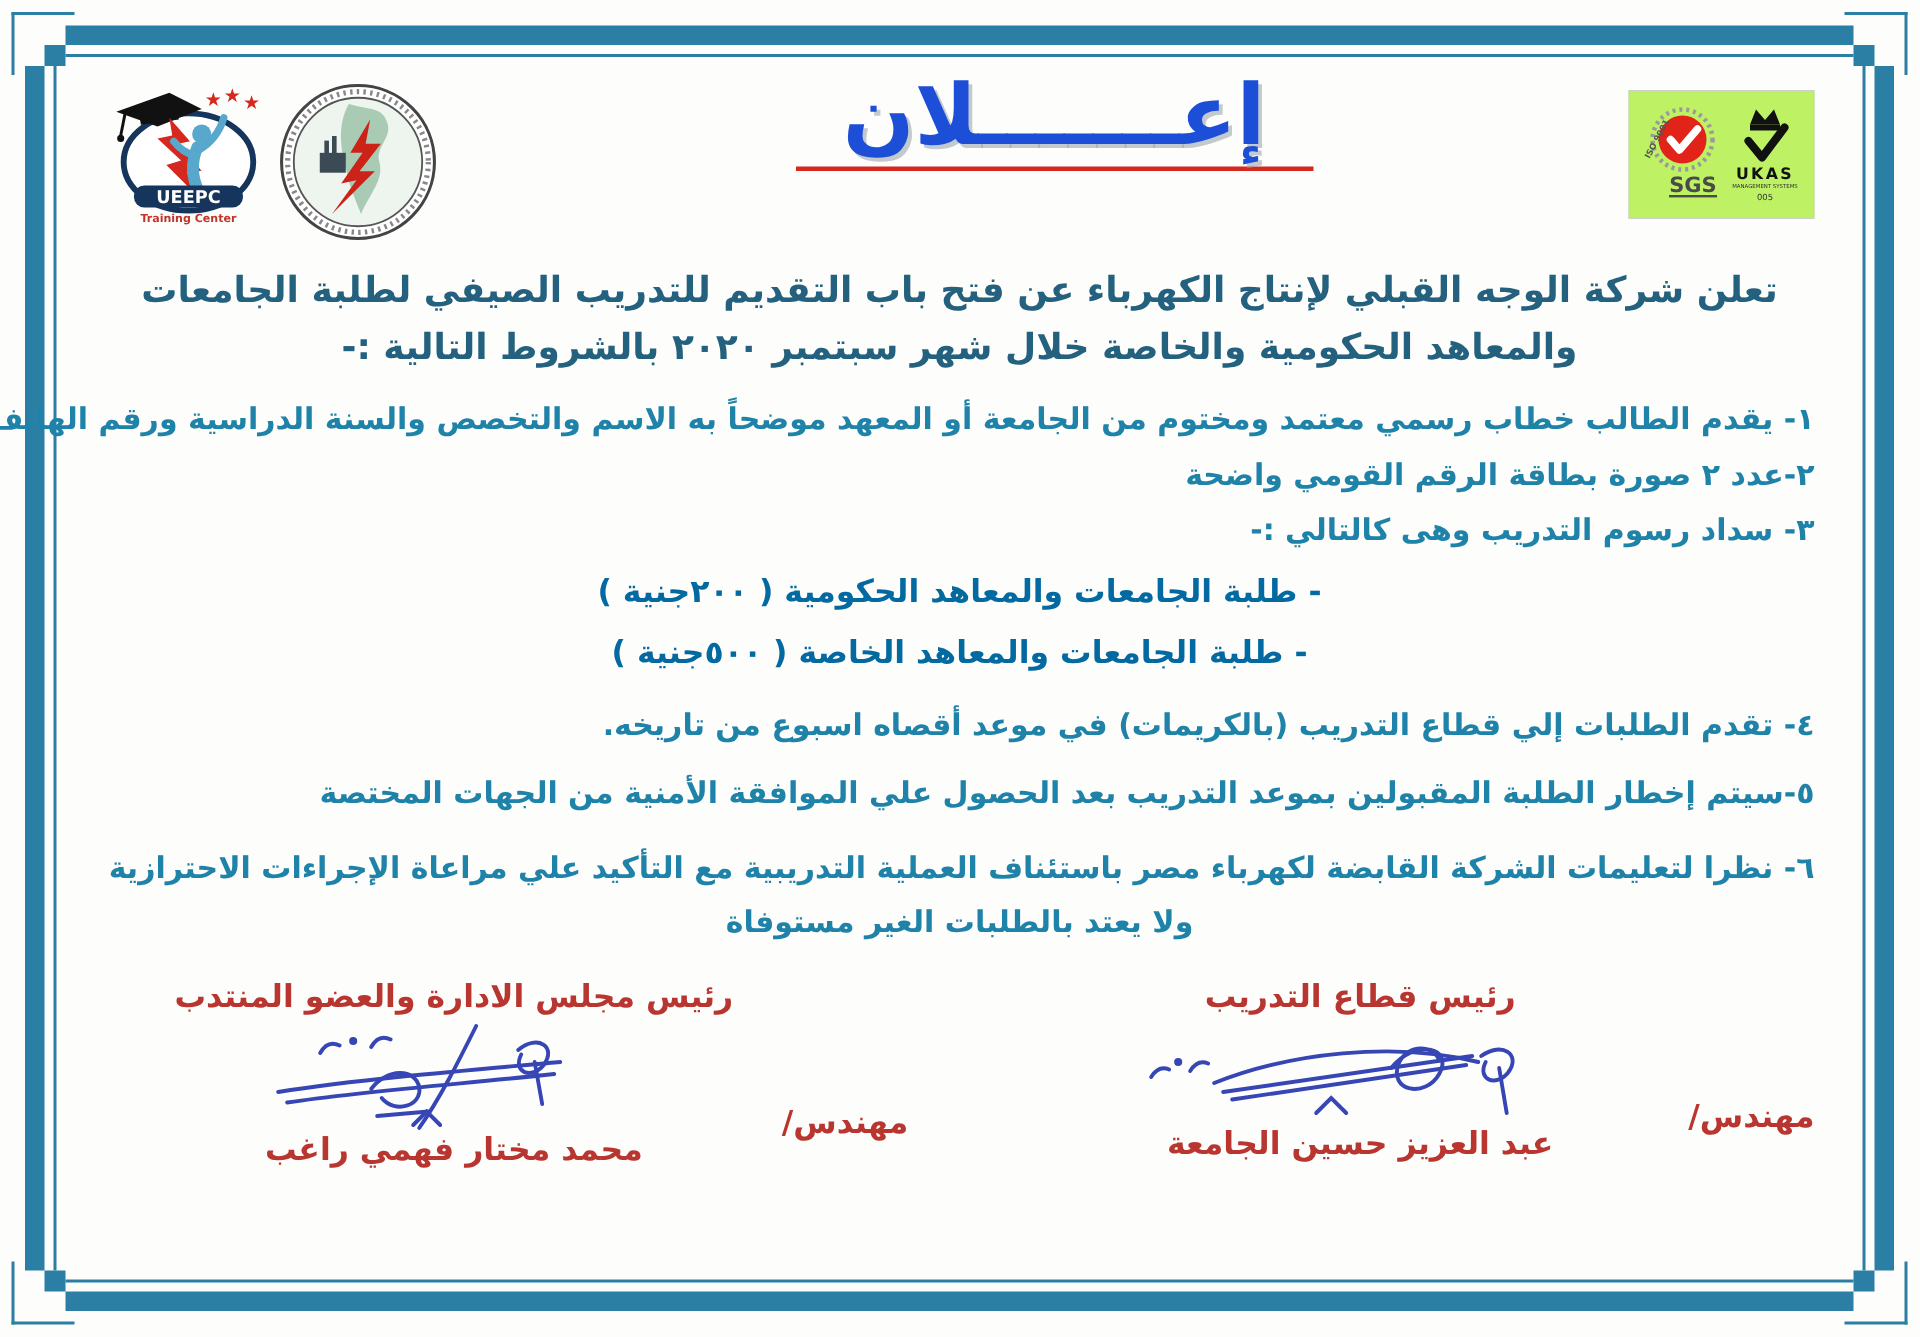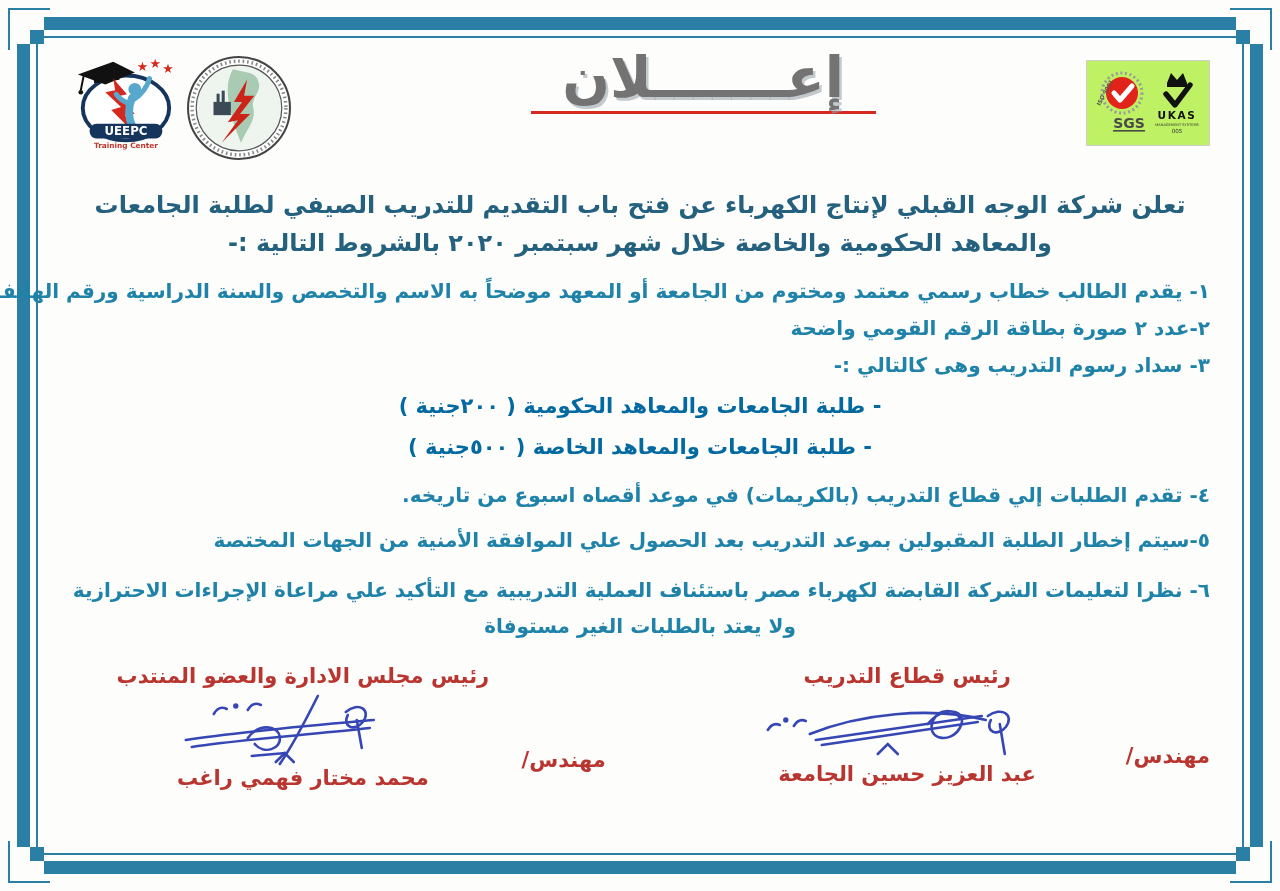--- a/index.html
+++ b/index.html
@@ -21,31 +21,31 @@
   .c-lh{position:absolute;top:8px;left:8px;width:42px;height:2px;background:#2b7fa4;}
   .c-lv{position:absolute;top:8px;left:8px;width:2px;height:42px;background:#2b7fa4;}
 
   
   .content{position:absolute;inset:44px;padding:4px 26px 0 26px;direction:rtl;}
 
   .hdr{display:flex;flex-direction:row;align-items:flex-start;height:118px;direction:ltr;}
   .logos-left{display:flex;gap:8px;width:250px;margin-top:6px;}
   .title-wrap{flex:1;text-align:center;margin-top:-4px;}
   .announce-title{
-    display:inline-block;color:#737373;font-weight:bold;font-size:56px;line-height:1.2;
+    display:inline-block;color:#1d4ed8;font-weight:bold;font-size:56px;line-height:1.2;
     text-shadow:2.5px 2.5px 0 rgba(148,160,170,.55);
     letter-spacing:-1px;
   }
   .announce-underline{width:345px;height:3px;background:#d5281e;margin:0 auto;}
   .cert-box{width:122px;height:84px;border:1px solid #cfcfcf;background:#bef264;margin-top:12px;
     display:flex;align-items:center;justify-content:center;gap:2px;}
 
   .intro{
     text-align:center;color:#24617f;font-weight:bold;font-size:24px;line-height:1.6;
-    margin-top:20px;white-space:nowrap;
+    margin-top:8px;white-space:nowrap;
   }
   .conds{margin-top:16px;color:#1e82a9;font-weight:bold;font-size:20px;}
   .cond{white-space:nowrap;margin-top:13px;}
   .fee-line{
     text-align:center;color:#0369a1;font-weight:bold;font-size:21px;
     margin-top:17px;white-space:nowrap;
   }
   .cond4{margin-top:24px;}
   .cond5{margin-top:21px;}
   .cond6-l1{margin-top:26px;}

